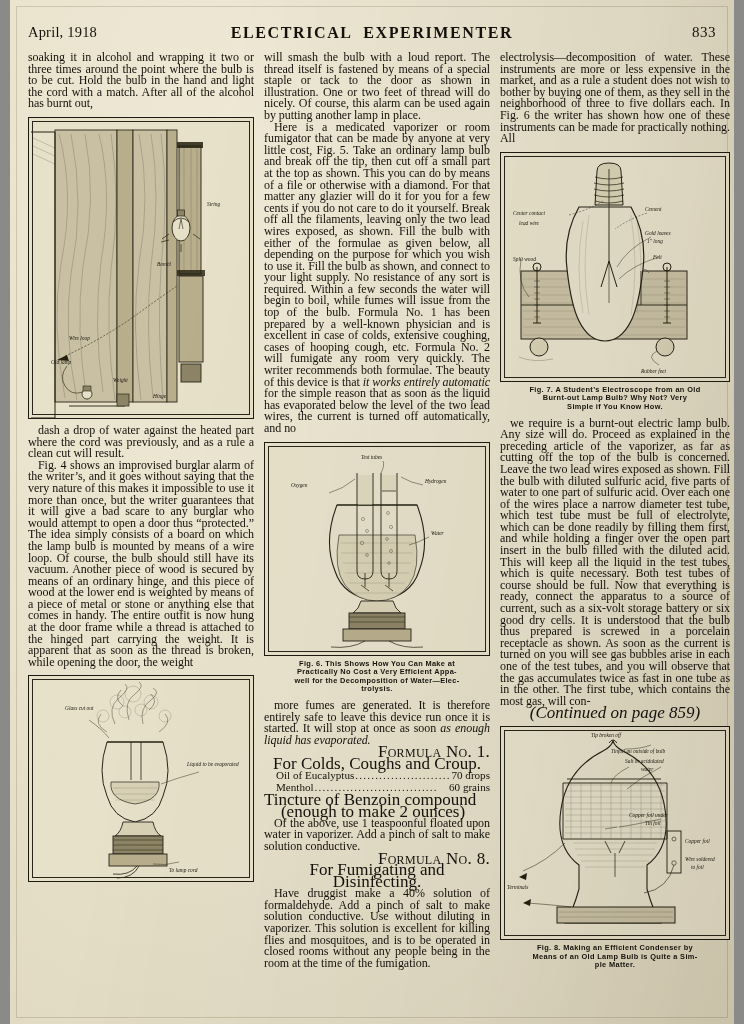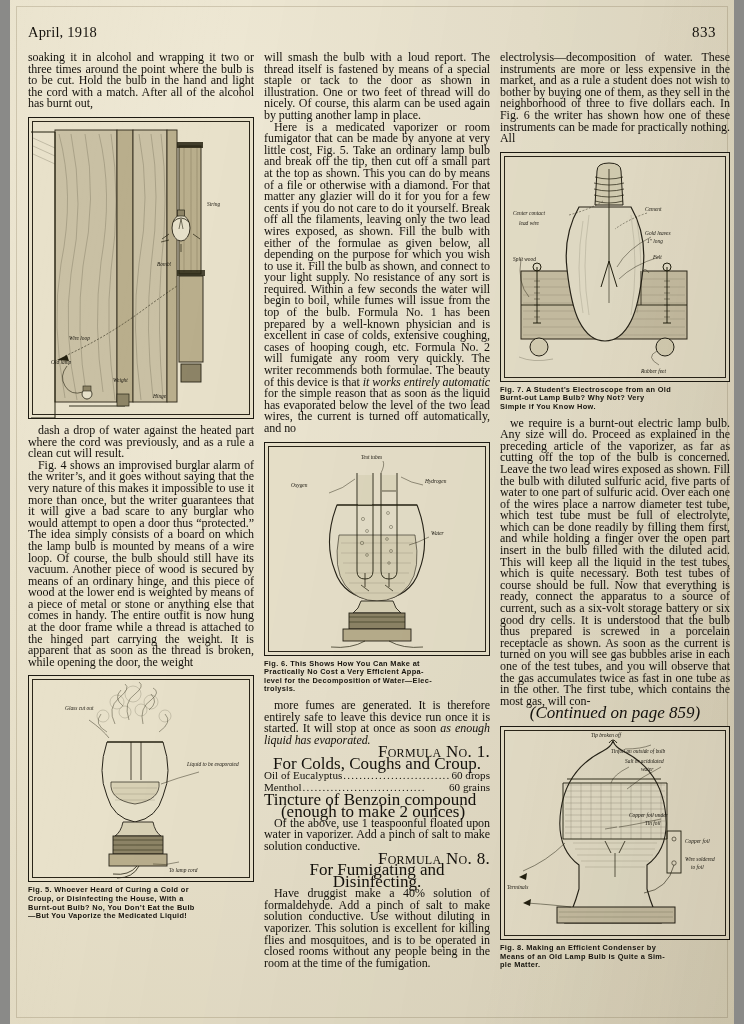--- a/index.html
+++ b/index.html
@@ -106,21 +106,21 @@
     font-size: 17px;
     line-height: 11.9px;
     text-indent: 0;
   }
   .fl-row {
     display: flex;
     font-size: 11.1px;
     line-height: 11.9px;
     white-space: nowrap;
   }
-  .fl-row .nm { flex: 0 0 auto; }
+  .fl-row .nm { flex: 0 0 auto; margin-left: 12px; }
   .fl-row .dots {
     flex: 1 1 auto;
     overflow: hidden;
     letter-spacing: 1.2px;
     padding: 0 1px;
   }
   .fl-row .amt { flex: 0 0 auto; }
   .indent-right { text-align: center; padding-right: 8px; text-indent: 0; }
 
   
@@ -139,20 +139,21 @@
     inset: 3px;
     border: 1px solid #2a2519;
     pointer-events: none;
   }
   .fig-cap {
     margin-top: 4px;
     font-family: "Liberation Sans", sans-serif;
     font-weight: bold;
     font-size: 7.4px;
     line-height: 8.6px;
+    text-align: center;
     letter-spacing: .35px;
     color: #17140d;
   }
 
   svg { display: block; }
   .ink   { stroke: #23200f; fill: none; }
   .ink-f { fill: #23200f; }
   .lbl {
     font-family: "Liberation Serif", serif;
     font-style: italic;
@@ -168,20 +169,21 @@
   .dark  { fill: #8d8466; }
 </style>
 </head>
 <body>
 
 <div class="page">
   <div class="paper-edge"></div>
 
   <div class="runhead">
     <div class="date">April, 1918</div>
+    <div class="mag-title">ELECTRICAL  EXPERIMENTER</div>
     <div class="folio">833</div>
   </div>
 
   <div class="cols">
 
     <div class="col c1">
 
       <p class="body noind">soaking it in alcohol and wrapping it two or three times around the point where the bulb is to be cut. Hold the bulb in the hand and light the cord with a match. After all of the alcohol has burnt out,</p>
 
       <div class="fig">
@@ -314,26 +316,20 @@
             <path d="M110 190 q-6 12 -22 12" class="ink" stroke-width="0.8"></path>
 
             <path d="M60 44 q14 10 20 18" class="ink" stroke-width="0.45"></path>
             <path d="M170 96 q-22 6 -38 12" class="ink" stroke-width="0.45"></path>
             <path d="M150 186 q-14 4 -26 2" class="ink" stroke-width="0.45"></path>
 
             <text class="lbl" x="36" y="34">Glass cut out</text>
             <text class="lbl" x="158" y="90">Liquid to be evaporated</text>
             <text class="lbl" x="140" y="196">To lamp cord</text>
           </svg>
-        </div>
-        <div class="fig-cap">
-          <div>Fig. 5.  Whoever Heard of Curing a Cold or</div>
-          <div>Croup, or Disinfecting the House, With a</div>
-          <div>Burnt-out Bulb?  No, You Don’t Eat the Bulb</div>
-          <div>—But You Vaporize the Medicated Liquid!</div>
         </div>
       </div>
     </div>
 
     <div class="col c2">
 
       <p class="body noind">will smash the bulb with a loud report. The thread itself is fastened by means of a special staple or tack to the door as shown in illustration. One or two feet of thread will do nicely. Of course, this alarm can be used again by putting another lamp in place.</p>
       <p class="body"><span>Here is a medicated vaporizer or room fumigator that can be made by anyone at very little cost, Fig. 5. Take an ordinary lamp bulb and break off the tip, then cut off a small part at the top as shown. This you can do by means of a file or otherwise with a diamond. For that matter any glazier will do it for you for a few cents if you do not care to do it yourself. Break off all the filaments, leaving only the two lead wires exposed, as shown. Fill the bulb with either of the formulae as given below, all depending on the purpose for which you wish to use it. Fill the bulb as shown, and connect to your light supply. No resistance of any sort is required. Within a few seconds the water will begin to boil, while fumes will issue from the top of the bulb. Formula No. 1 has been prepared by a well-known physician and is excellent in case of colds, extensive coughing, cases of hooping cough, etc. Formula No. 2 will fumigate any room very quickly. The writer recommends both formulae. The beauty of this device is that </span><span class="ital">it works entirely automatic</span><span> for the simple reason that as soon as the liquid has evaporated below the level of the two lead wires, the current is turned off automatically, and no</span></p>
 
       <div class="fig">
@@ -396,34 +392,34 @@
 
             <text class="lbl" x="26" y="44">Oxygen</text>
             <text class="lbl" x="96" y="16">Test tubes</text>
             <text class="lbl" x="160" y="40">Hydrogen</text>
             <text class="lbl" x="166" y="92">Water</text>
           </svg>
         </div>
         <div class="fig-cap">
           <div>Fig. 6. This Shows How You Can Make at</div>
           <div>Practically No Cost a Very Efficient Appa-</div>
-          <div>level for the Decomposition of Water—Elec-</div>
+          <div>well for the Decomposition of Water—Elec-</div>
           <div>trolysis.</div>
         </div>
       </div>
 
       <p class="body"><span>more fumes are generated. It is therefore entirely safe to leave this device run once it is started. It will stop at once as soon </span><span class="ital">as enough liquid has evaporated.</span></p>
 
       <p class="formula-line center smcap">Formula No. 1.</p>
       <p class="formula-line center">For Colds, Coughs and Croup.</p>
 
       <div class="fl-row">
         <span class="nm">Oil of Eucalyptus</span>
         <span class="dots">...............................</span>
-        <span class="amt">60 drops</span>
+        <span class="amt">70 drops</span>
       </div>
       <div class="fl-row">
         <span class="nm">Menthol</span>
         <span class="dots">...............................</span>
         <span class="amt">60 grains</span>
       </div>
       <p class="formula-line">Tincture of Benzoin compound</p>
       <p class="formula-line indent-right">(enough to make 2 ounces)</p>
       <p class="body">Of the above, use 1 teaspoonful floated upon water in vaporizer. Add a pinch of salt to make solution conductive.</p>
 

